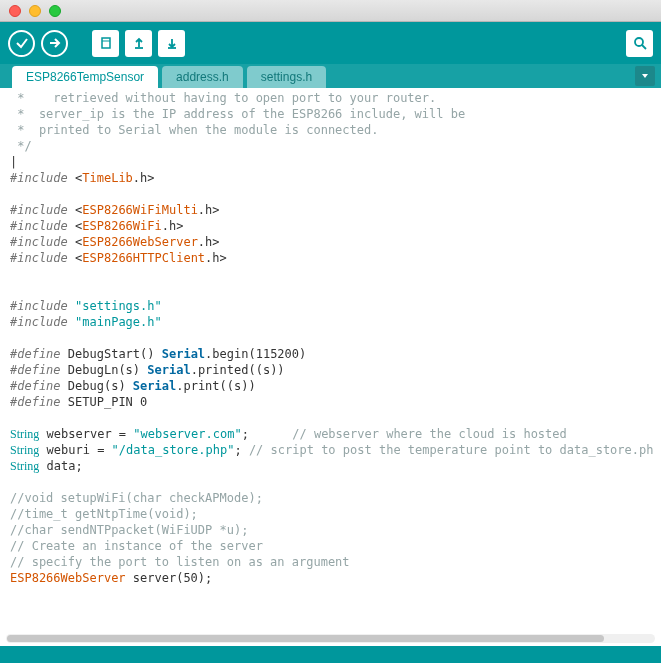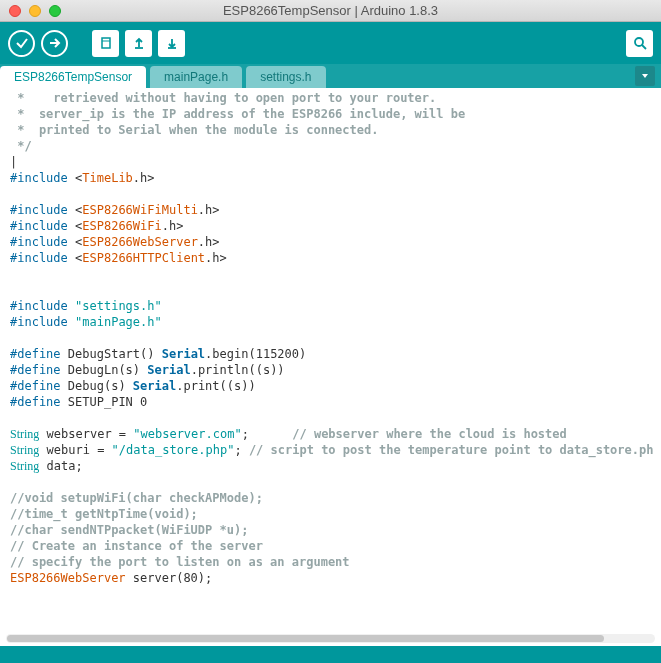--- a/index.html
+++ b/index.html
@@ -57,21 +57,21 @@
     background: #fff;
     border-radius: 3px;
     display: flex; align-items: center; justify-content: center;
     cursor: pointer;
   }
   .tabbar {
     height: 24px;
     background: #17a1a5;
     display: flex;
     align-items: flex-end;
-    padding-left: 0;
+    padding-left: 12px;
     position: relative;
   }
   .tab {
     padding: 4px 14px 4px 14px;
     font-size: 12px;
     color: #12787a;
     background: #7fcbcd;
     border-radius: 4px 4px 0 0;
     margin-right: 4px;
     cursor: pointer;
@@ -98,22 +98,22 @@
     white-space: pre;
     padding: 2px 10px;
     color: #333;
     height: 100%;
     overflow: hidden;
   }
   .type { color: #00979c; font-family: Liberation Serif, serif; }
   .fn   { color: #0369a1; font-weight: bold; }
   .lib  { color: #d35400; }
   .str  { color: #00979c; }
-  .cm   { color: #95a5a6; font-weight: bold; }
-  .pp   { color: #0369a1; }
+  .cm   { color: #95a5a6; }
+  .pp   { color: #737373; font-style: italic; }
   .hscroll {
     position: absolute;
     left: 6px; right: 6px; bottom: 3px;
     height: 9px;
     background: #f0f0f0;
     border-radius: 5px;
   }
   .hscroll .thumb {
     position: absolute;
     left: 1px; top: 1px;
@@ -128,21 +128,20 @@
 </style>
 </head>
 <body>
 
 <div class="titlebar">
   <div class="traffic-lights">
     <div class="tl red"></div>
     <div class="tl yel"></div>
     <div class="tl grn"></div>
   </div>
-  <div class="title-text">ESP8266TempSensor | Arduino 1.8.3</div>
 </div>
 
 <div class="toolbar">
   <div class="tool-btn round">
     <svg width="14" height="14" viewBox="0 0 14 14">
         <path d="M2 7 L6 11 L12 3" stroke="#fff" stroke-width="2" fill="none"></path>
       </svg>
   </div>
   <div class="tool-btn round">
     <svg width="14" height="14" viewBox="0 0 14 14">
@@ -171,21 +170,21 @@
   <div class="serial-btn">
     <svg width="16" height="16" viewBox="0 0 16 16">
         <circle cx="7" cy="7" r="4" fill="none" stroke="#00979c" stroke-width="1.8"></circle>
         <path d="M10 10 L14 14" stroke="#00979c" stroke-width="1.8"></path>
       </svg>
   </div>
 </div>
 
 <div class="tabbar">
   <div class="tab active">ESP8266TempSensor</div>
-  <div class="tab">mainPage.h</div>
+  <div class="tab">address.h</div>
   <div class="tab">settings.h</div>
   <div class="tab-menu">
     <svg width="10" height="10" viewBox="0 0 10 10">
         <path d="M2 3 L5 7 L8 3" fill="#fff"></path>
       </svg>
   </div>
 </div>
 
 <div class="editor-wrap">
 <div class="editor"><span class="cm"> *    retrieved without having to open port to your router.</span>
@@ -198,33 +197,33 @@
 <span class="pp">#include</span> <span>&lt;</span><span class="lib">ESP8266WiFiMulti</span><span>.h</span><span>&gt;</span>
 <span class="pp">#include</span> <span>&lt;</span><span class="lib">ESP8266WiFi</span><span>.h</span><span>&gt;</span>
 <span class="pp">#include</span> <span>&lt;</span><span class="lib">ESP8266WebServer</span><span>.h</span><span>&gt;</span>
 <span class="pp">#include</span> <span>&lt;</span><span class="lib">ESP8266HTTPClient</span><span>.h</span><span>&gt;</span>
 
 
 <span class="pp">#include</span> <span class="str">"settings.h"</span>
 <span class="pp">#include</span> <span class="str">"mainPage.h"</span>
 
 <span class="pp">#define</span> <span>DebugStart()</span> <span class="fn">Serial</span><span>.begin</span><span>(115200)</span>
-<span class="pp">#define</span> <span>DebugLn(s)</span> <span class="fn">Serial</span><span>.println</span><span>((s))</span>
+<span class="pp">#define</span> <span>DebugLn(s)</span> <span class="fn">Serial</span><span>.printed</span><span>((s))</span>
 <span class="pp">#define</span> <span>Debug(s)</span> <span class="fn">Serial</span><span>.print</span><span>((s))</span>
 <span class="pp">#define</span> <span>SETUP_PIN 0</span>
 
 <span class="type">String</span> <span>webserver = </span><span class="str">"webserver.com"</span><span>;      </span><span class="cm">// webserver where the cloud is hosted</span>
 <span class="type">String</span> <span>weburi = </span><span class="str">"/data_store.php"</span><span>; </span><span class="cm">// script to post the temperature point to data_store.ph</span>
 <span class="type">String</span> <span>data;</span>
 
 <span class="cm">//void setupWiFi(char checkAPMode);</span>
 <span class="cm">//time_t getNtpTime(void);</span>
 <span class="cm">//char sendNTPpacket(WiFiUDP *u);</span>
 <span class="cm">// Create an instance of the server</span>
 <span class="cm">// specify the port to listen on as an argument</span>
-<span class="lib">ESP8266WebServer</span><span> server(80);</span>
+<span class="lib">ESP8266WebServer</span><span> server(50);</span>
 </div>
   <div class="hscroll">
     <div class="thumb"></div>
   </div>
 </div>
 
 <div class="status"></div>
 
 </body></html>

